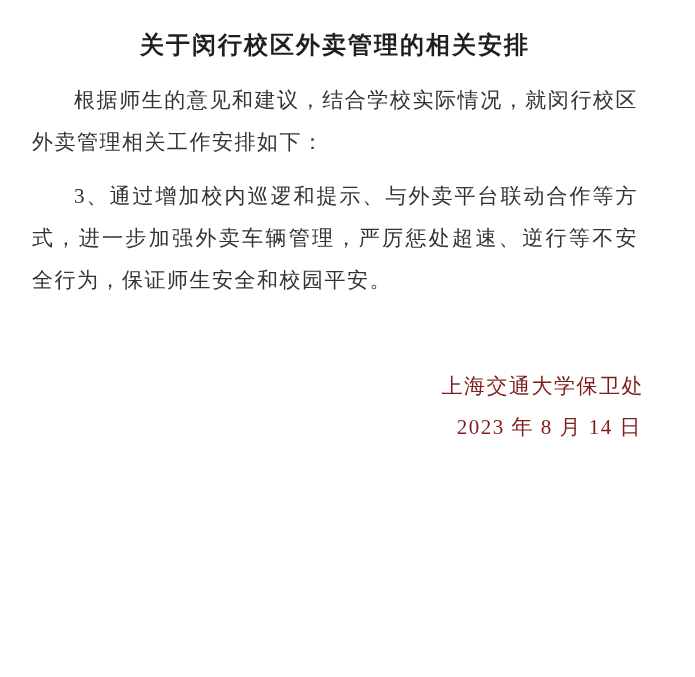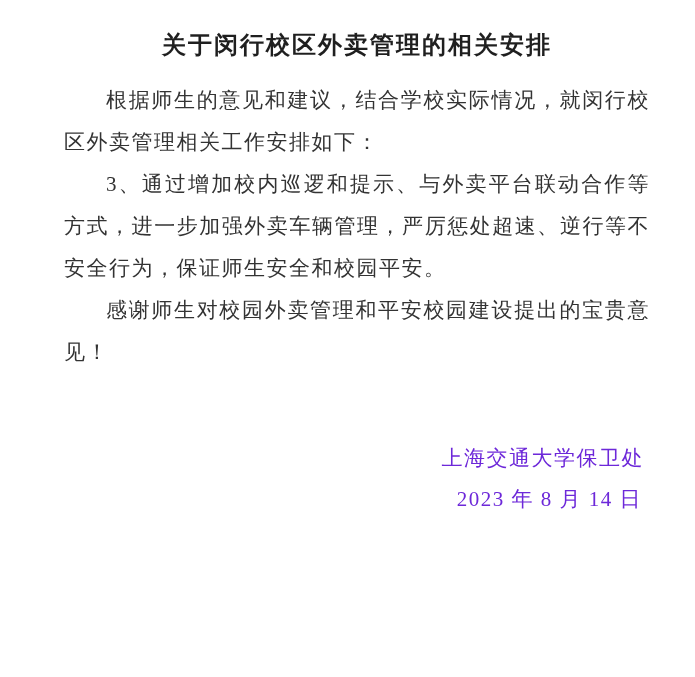--- a/index.html
+++ b/index.html
@@ -11,73 +11,72 @@
     width: 695px;
     height: 677px;
     overflow: hidden;
     font-family: "Liberation Serif", serif;
     color: #333333;
   }
   .page {
     box-sizing: border-box;
     width: 695px;
     height: 677px;
-    padding: 30px 45px 0 64px;
+    padding: 30px 45px 0 20px;
     background: #ffffff;
   }
   .doc-title {
     margin: 2px 0 0 0;
     text-align: center;
     font-family: "Liberation Sans", sans-serif;
     font-weight: bold;
     font-size: 24px;
     line-height: 26px;
     letter-spacing: 2px;
     color: #1f1f1f;
   }
   .doc-body {
     margin-top: 21px;
   }
   .para {
-    margin: 0;
+    margin: 12px;
     font-size: 21px;
     line-height: 42px;
     letter-spacing: 1.5px;
     text-indent: 2em;
     text-align: justify;
     color: #333333;
   }
   .signature-block {
     margin-top: 64px;
     text-align: right;
     padding-right: 6px;
   }
   .signer, .date-line {
     margin: 0;
     font-size: 21px;
     line-height: 42px;
     letter-spacing: 1.5px;
-    color: #6d28d9;
+    color: #7f1d1d;
   }
   .date-line {
     line-height: 40px;
     padding-right: 2px;
   }
 </style>
 </head>
 <body>
 
 <div class="page">
 
   <h1 class="doc-title">关于闵行校区外卖管理的相关安排</h1>
 
   <div class="doc-body">
     <p class="para">根据师生的意见和建议，结合学校实际情况，就闵行校区外卖管理相关工作安排如下：</p>
     <p class="para">3、通过增加校内巡逻和提示、与外卖平台联动合作等方式，进一步加强外卖车辆管理，严厉惩处超速、逆行等不安全行为，保证师生安全和校园平安。</p>
-    <p class="para">感谢师生对校园外卖管理和平安校园建设提出的宝贵意见！</p>
   </div>
 
   <div class="signature-block">
     <p class="signer">上海交通大学保卫处</p>
     <p class="date-line">2023 年 8 月 14 日</p>
   </div>
 
 </div>
 
 </body></html>

